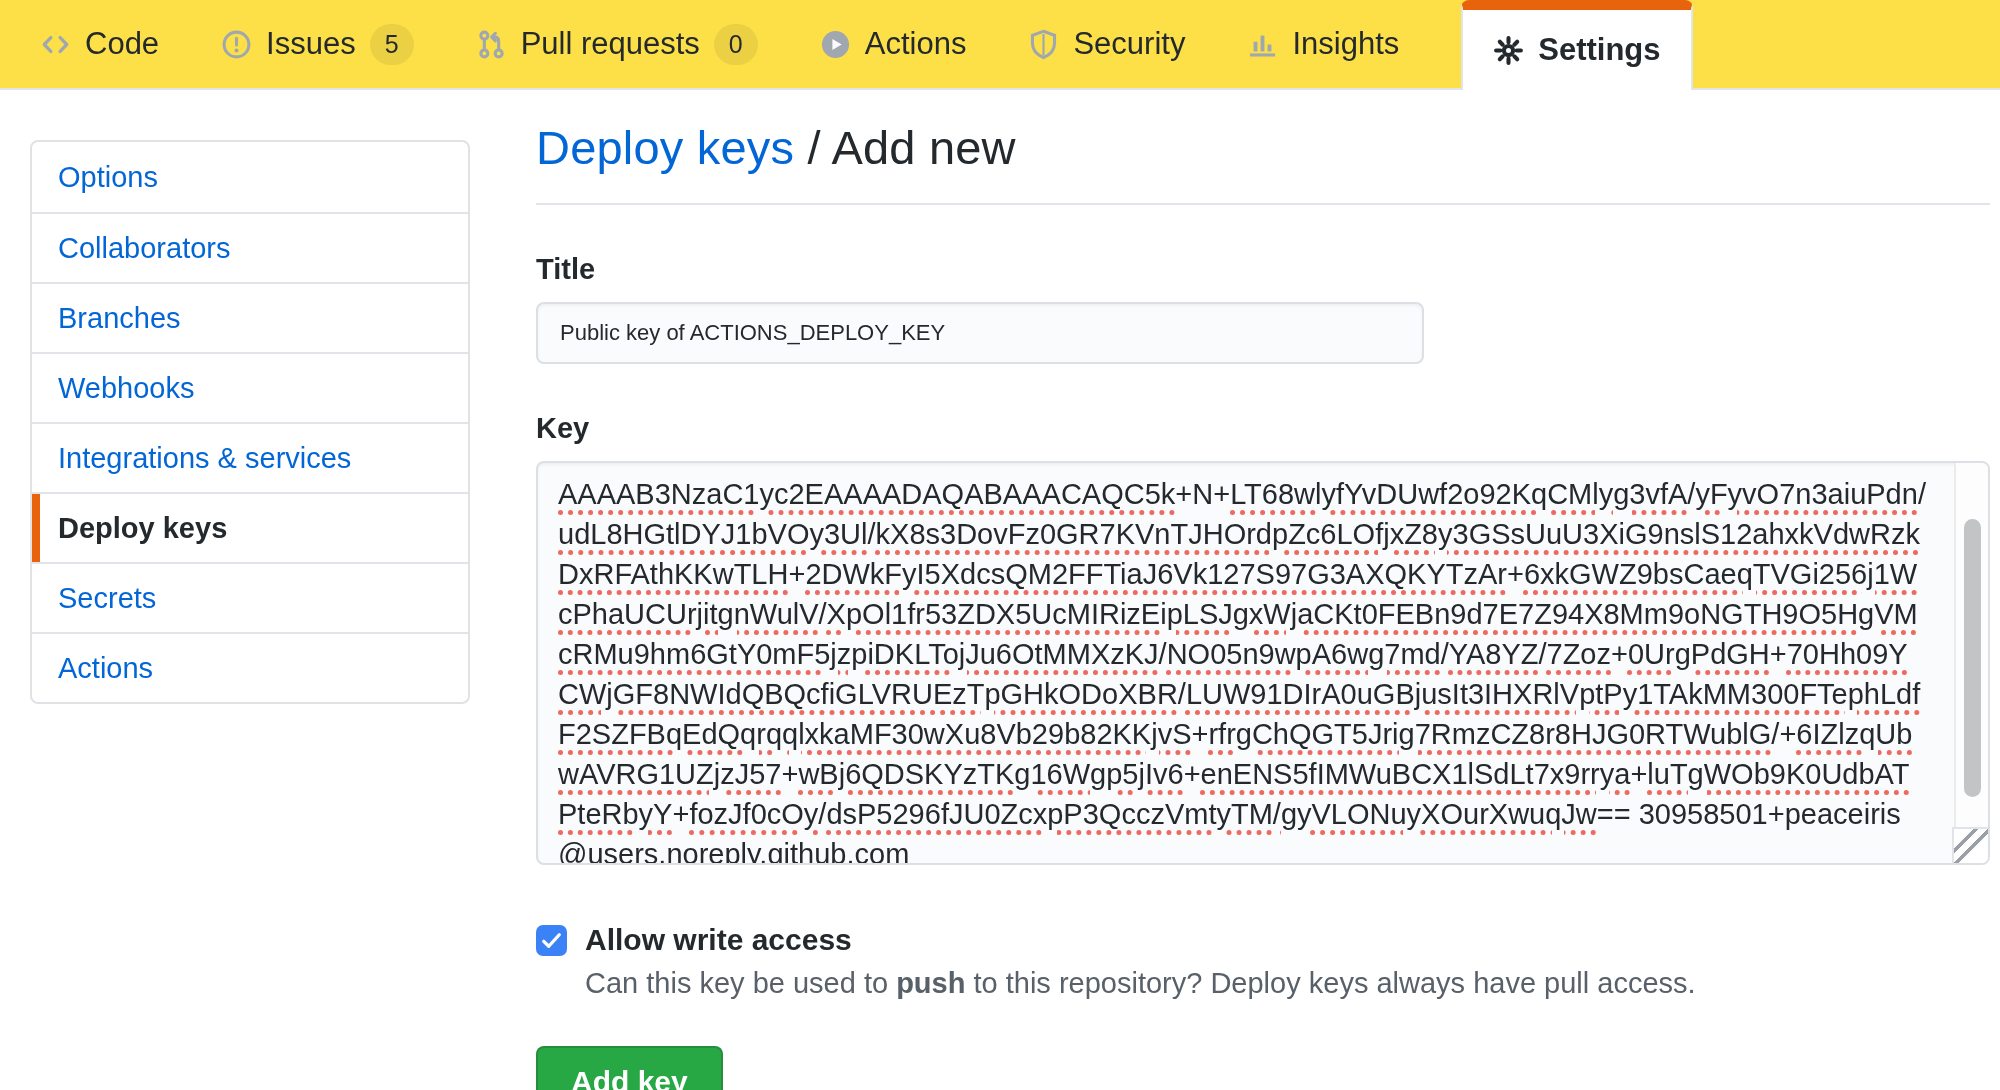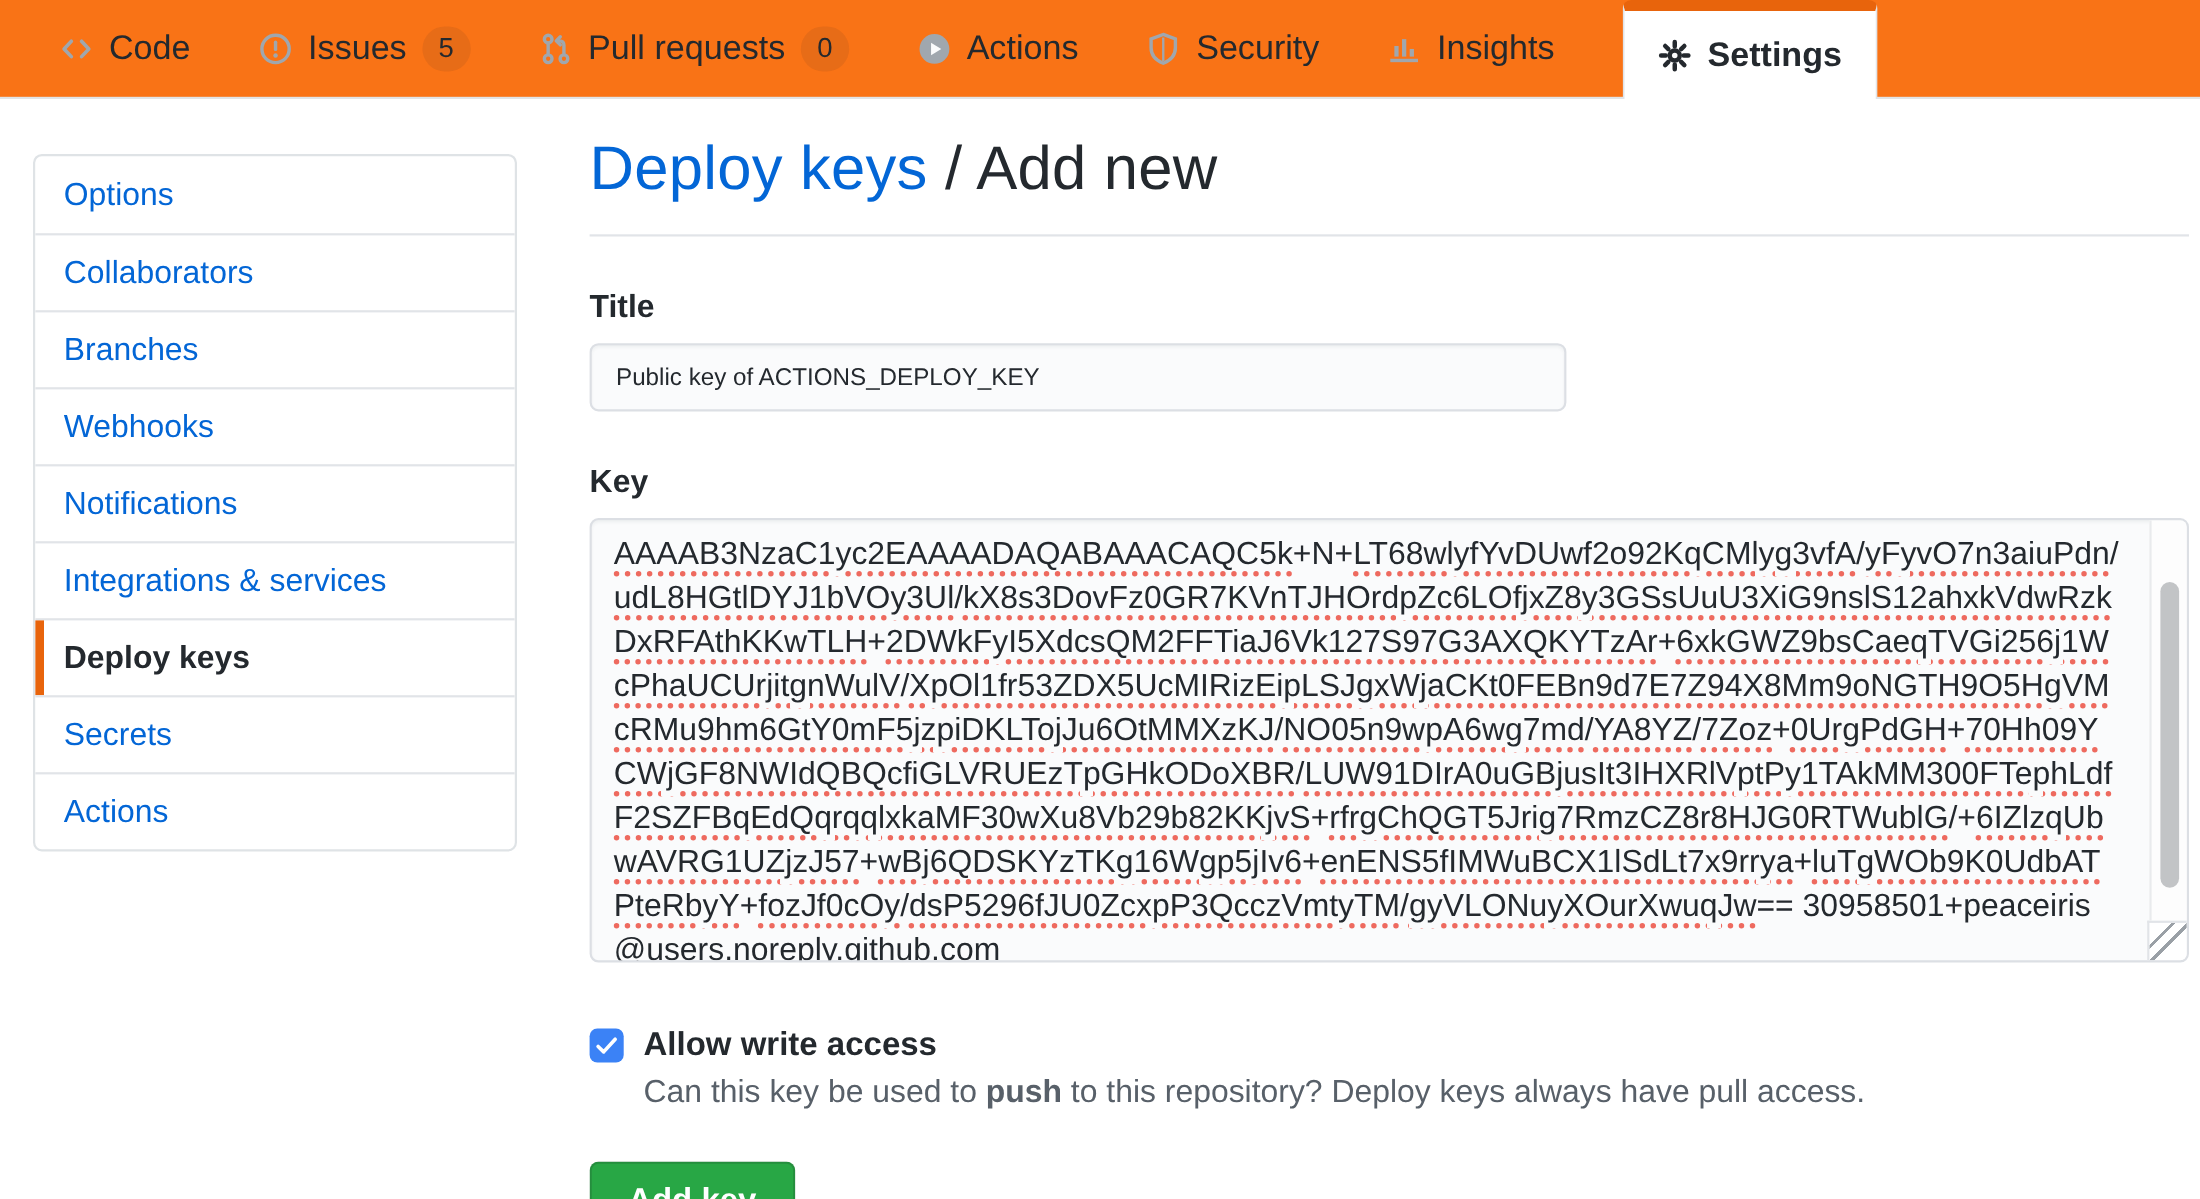--- a/index.html
+++ b/index.html
@@ -5,25 +5,25 @@
   * { box-sizing: border-box; margin: 0; padding: 0; }
   html,body { width:2000px; height:1090px; overflow:hidden; }
   body {
     font-family: "Liberation Sans", sans-serif;
     background:#ffffff;
     color: var(--text, #24292e);
   }
   
   .tabbar {
     height:90px;
-    background:#f97316;
+    background:#fde047;
     border-bottom:2px solid #e1e4e8;
     display:flex;
     align-items:stretch;
-    padding-left:54px;
+    padding-left:40px;
   }
   .tab {
     display:flex; align-items:center; gap:14px;
     font-size:31px; color:var(--text,#24292e);
     margin-right:62px; cursor:pointer; white-space:nowrap;
   }
   .tab .ticon { display:flex; color:#a0a7ae; }
   .tab .count {
     background:rgba(27,31,35,.08);
     border-radius:999px;
@@ -64,21 +64,21 @@
     cursor:pointer; position:relative;
   }
   .menu-item:first-child { border-top:none; }
   .menu-item.active { color:#24292e; font-weight:700; cursor:default; }
   .menu-item.active::before {
     content:""; position:absolute; left:0; top:0; bottom:0; width:8px;
     background:var(--accent,#e8640c);
   }
   
   .main { flex:1; min-width:0; margin-left:66px; }
-  .breadcrumb-h { font-size:56px; font-weight:400; margin-top:30px; letter-spacing:.2px; }
+  .breadcrumb-h { font-size:47px; font-weight:400; margin-top:30px; letter-spacing:.2px; }
   .breadcrumb-h a { color:var(--link,#0366d6); text-decoration:none; cursor:pointer; }
   .rule { border:none; border-top:2px solid #e1e4e8; margin-top:28px; }
   .field-label { font-size:29px; font-weight:700; margin-top:48px; }
   .text-input {
     display:block; margin-top:16px;
     width:888px; height:62px;
     background:#fafbfc;
     border:2px solid #dcdfe4; border-radius:8px;
     box-shadow:inset 0 2px 3px rgba(27,31,35,.05);
     font-family:"Liberation Sans", sans-serif;
@@ -232,23 +232,20 @@
       <div class="menu-item">
         <span>Collaborators</span>
       </div>
       <div class="menu-item">
         <span>Branches</span>
       </div>
       <div class="menu-item">
         <span>Webhooks</span>
       </div>
       <div class="menu-item">
-        <span>Notifications</span>
-      </div>
-      <div class="menu-item">
         <span>Integrations &amp; services</span>
       </div>
       <div class="menu-item active">
         <span>Deploy keys</span>
       </div>
       <div class="menu-item">
         <span>Secrets</span>
       </div>
       <div class="menu-item">
         <span>Actions</span>

